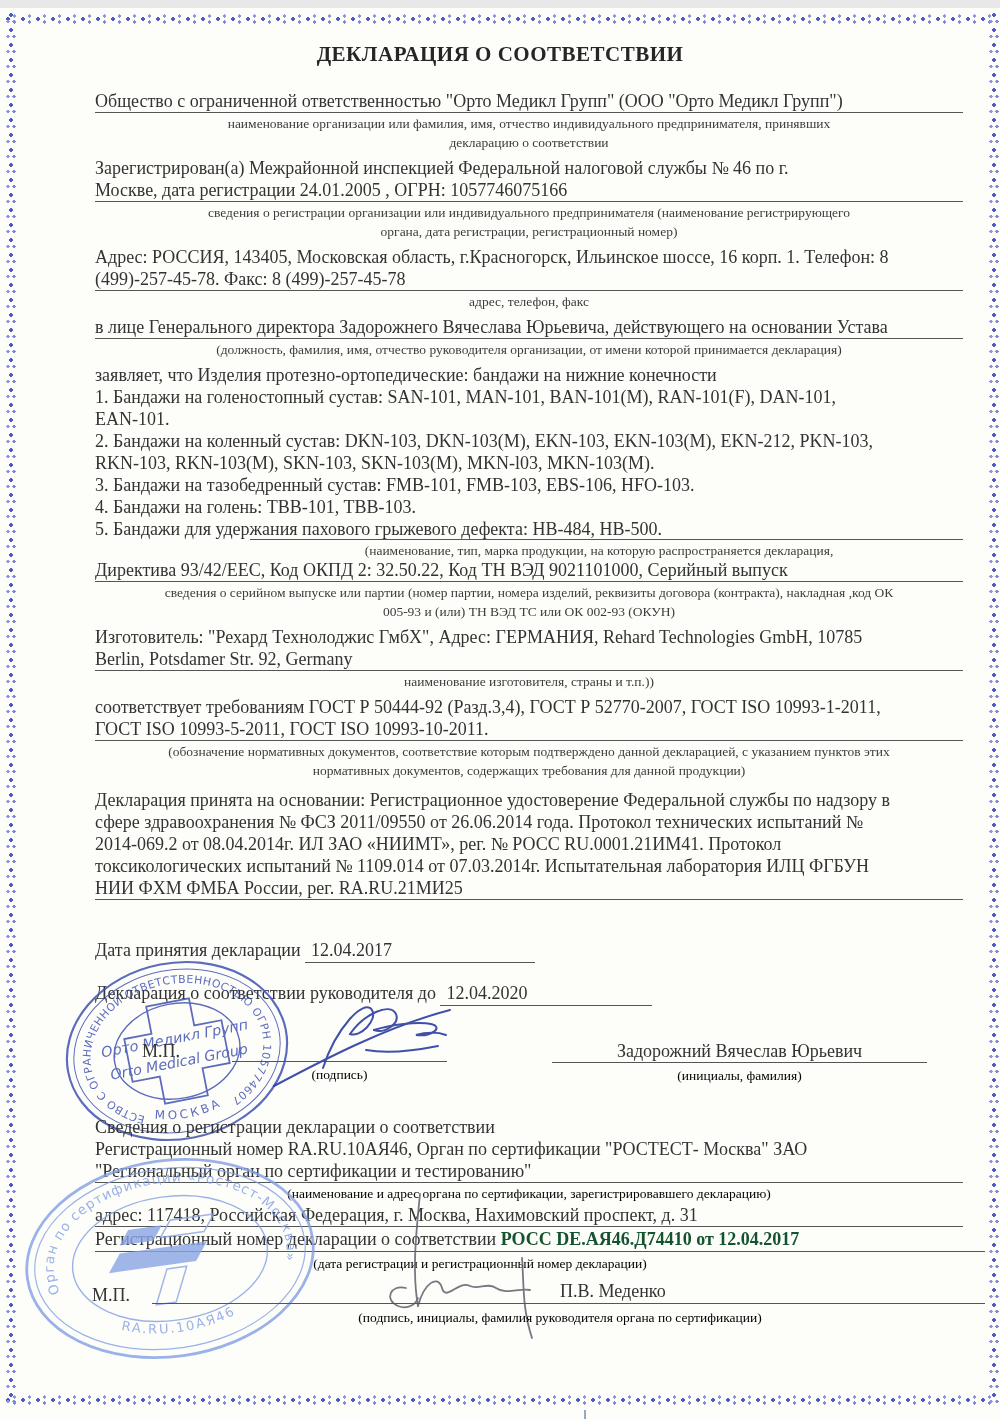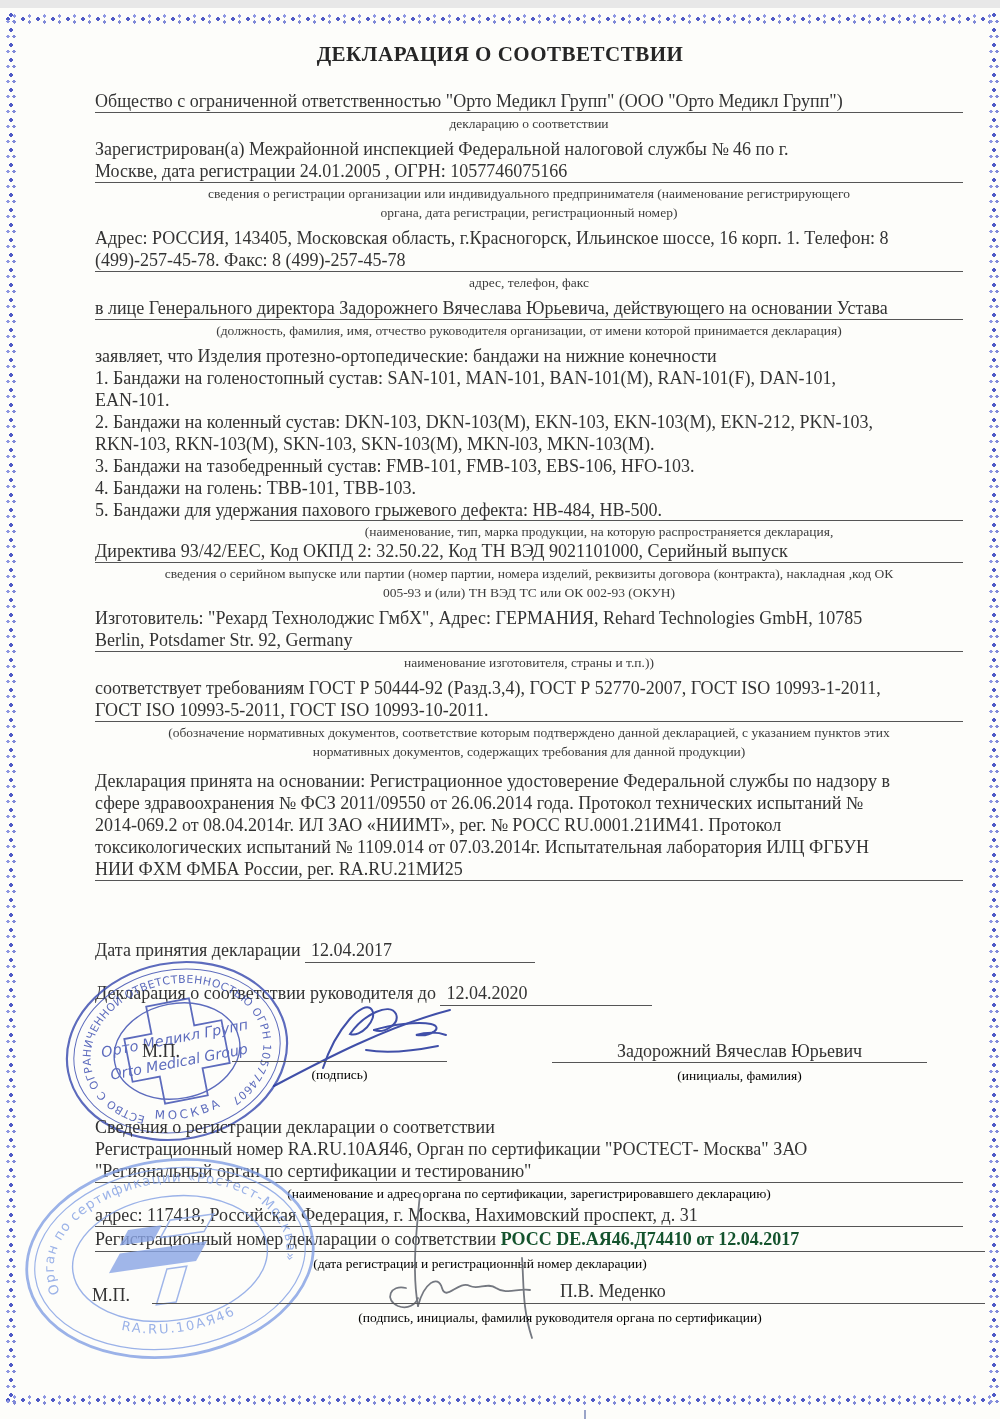--- a/index.html
+++ b/index.html
@@ -55,20 +55,21 @@
 
   <div class="orn orn-h orn-top"></div>
   <div class="orn orn-h orn-bottom"></div>
   <div class="orn orn-v orn-left"></div>
   <div class="orn orn-v orn-right"></div>
 
   <div class="title">ДЕКЛАРАЦИЯ О СООТВЕТСТВИИ</div>
 
   <div class="col">
     <div class="line u">Общество с ограниченной ответственностью "Орто Медикл Групп"  (ООО "Орто Медикл Групп")</div>
+    <div class="cap">наименование организации или фамилия, имя, отчество индивидуального предпринимателя, принявших</div>
     <div class="cap cend">декларацию о соответствии</div>
 
     <div class="line">Зарегистрирован(а) Межрайонной инспекцией Федеральной налоговой службы № 46 по г.</div>
     <div class="line u">Москве, дата регистрации 24.01.2005 , ОГРН: 1057746075166</div>
     <div class="cap">сведения о регистрации организации или индивидуального предпринимателя (наименование регистрирующего</div>
     <div class="cap cend">органа, дата регистрации, регистрационный номер)</div>
 
     <div class="line">Адрес: РОССИЯ, 143405, Московская область, г.Красногорск, Ильинское шоссе, 16 корп. 1. Телефон: 8</div>
     <div class="line u">(499)-257-45-78. Факс: 8 (499)-257-45-78</div>
     <div class="cap cend">адрес, телефон, факс</div>

